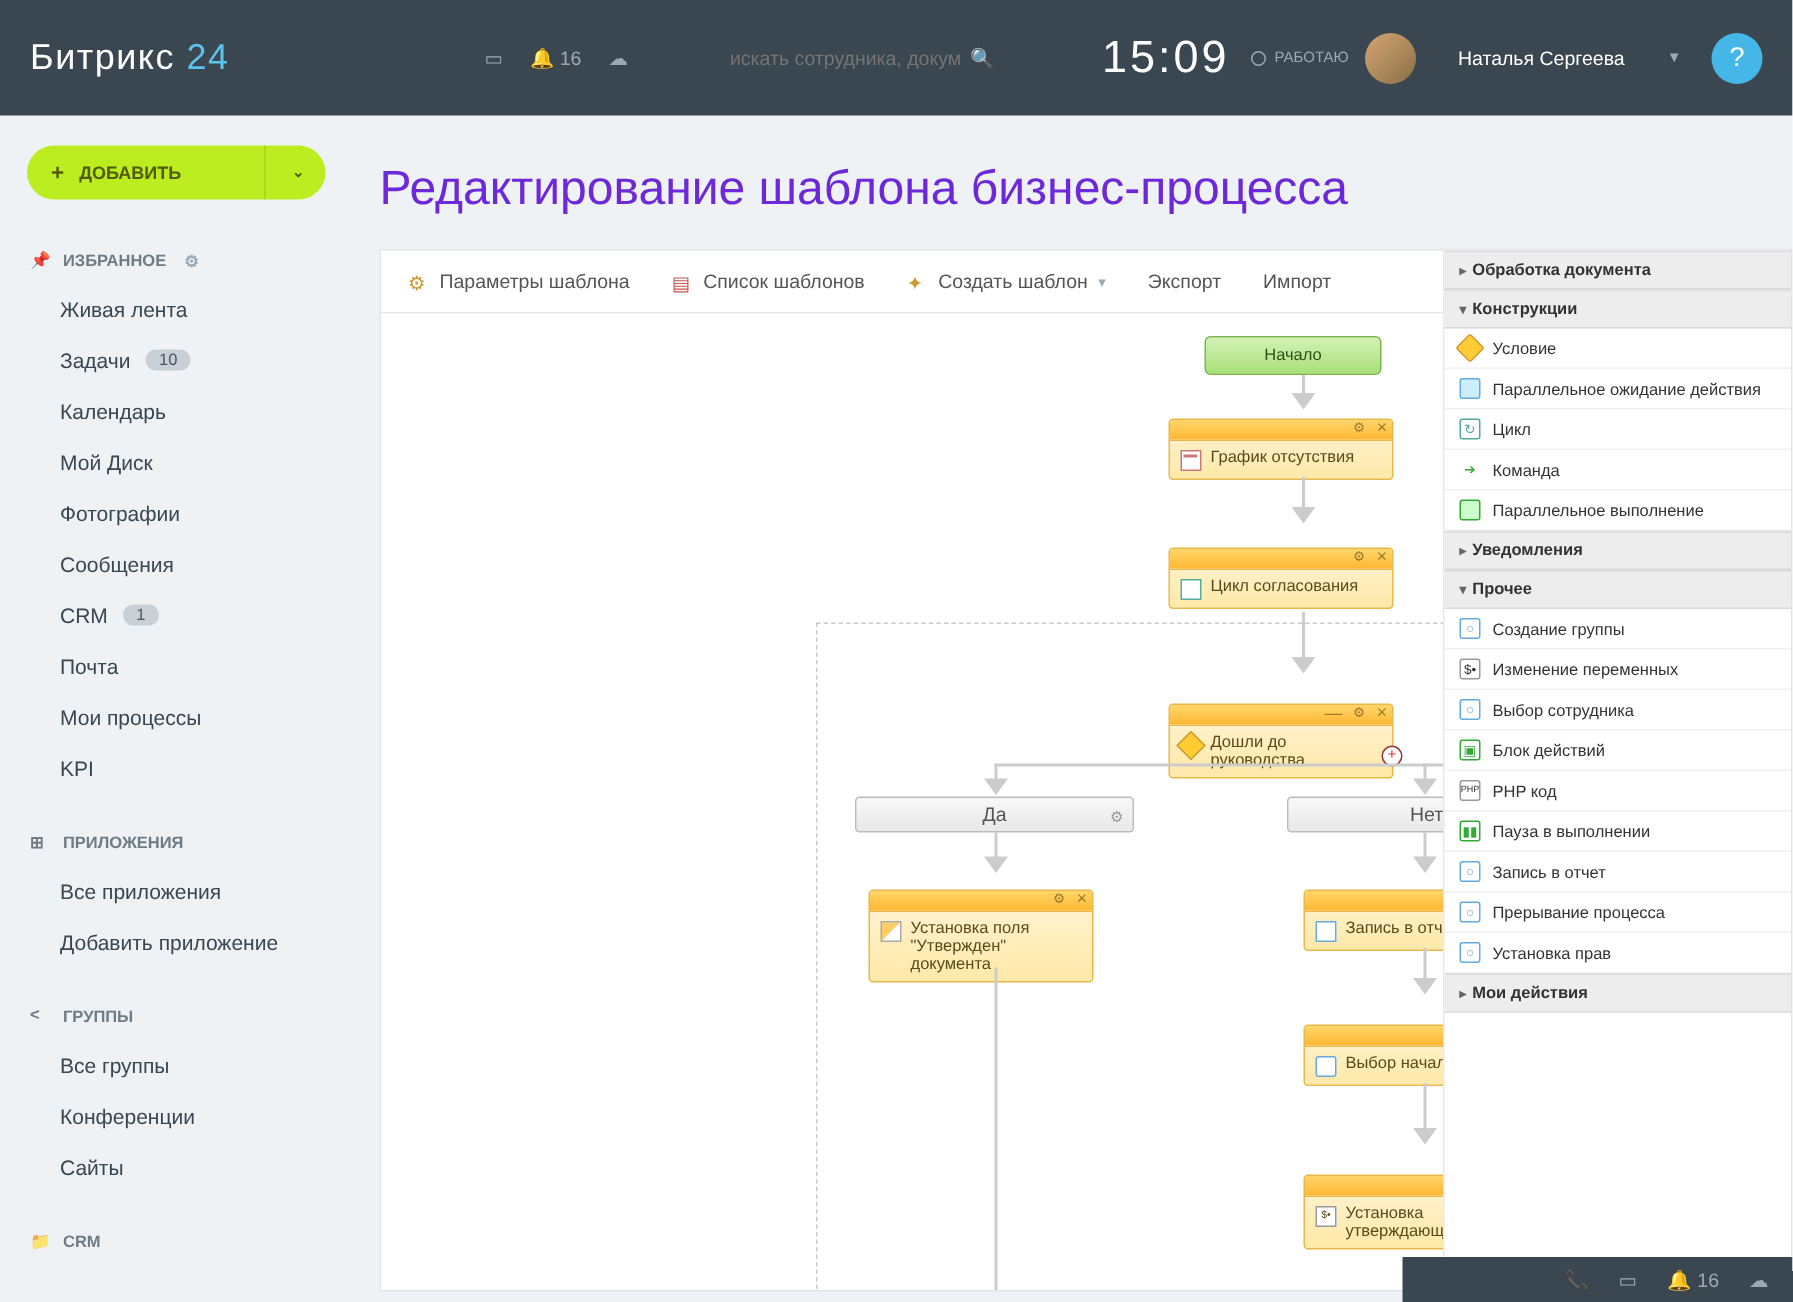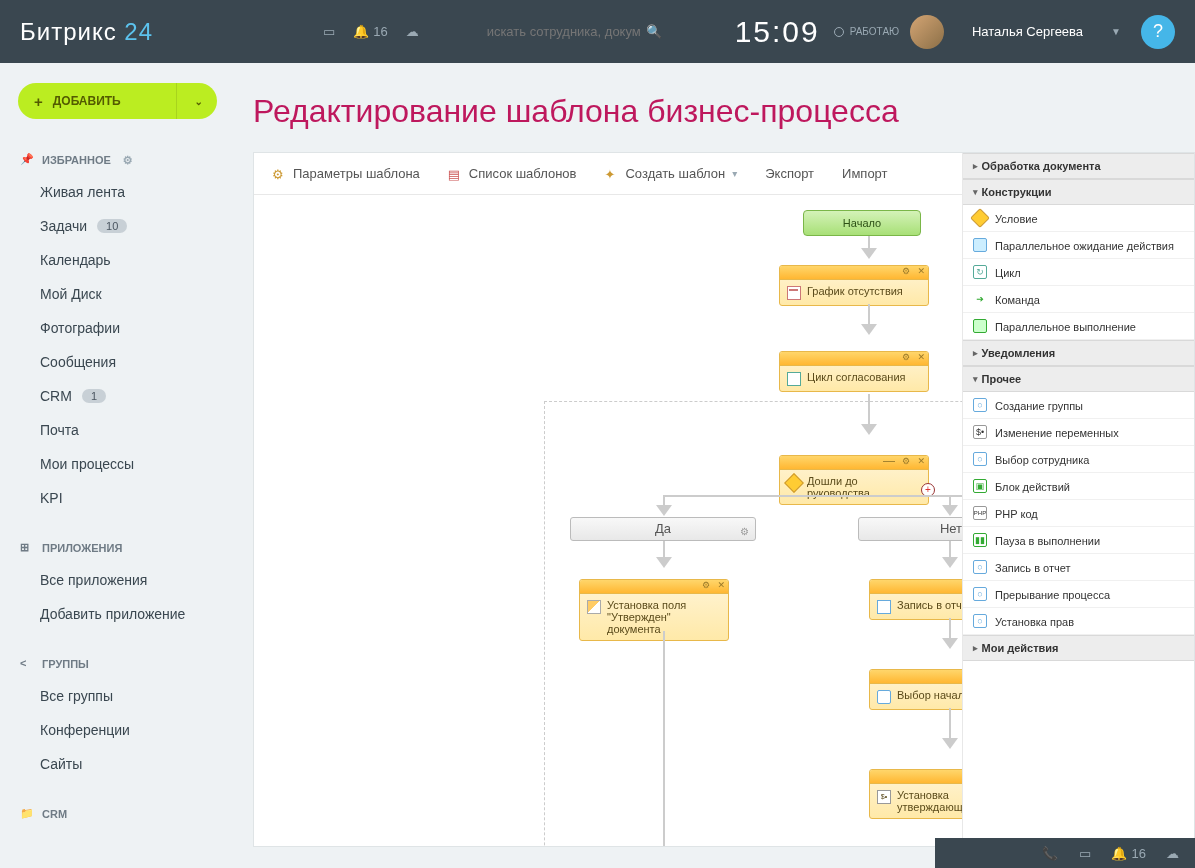--- a/index.html
+++ b/index.html
@@ -1,17 +1,17 @@
 <!DOCTYPE html>
 <html><head>
 <meta charset="utf-8">
 <style>
 *{box-sizing:border-box;margin:0;padding:0;font-family:"Helvetica Neue",Arial,sans-serif}
 body{background:#eef2f4;color:#333;font-size:13px;width:1195px;height:868px;overflow:hidden;position:relative}
-.topbar{height:63px;background:#3a4750;display:flex;align-items:center;color:#fff;padding:0 20px}
+.topbar{height:77px;background:#3a4750;display:flex;align-items:center;color:#fff;padding:0 20px}
 .logo{font-size:24px;font-weight:300;letter-spacing:1px}
 .logo b{color:#5cc3ee;font-weight:400}
 .top-icons{margin-left:170px;display:flex;align-items:center;gap:18px;color:#9aa9b3}
 .top-icons span{cursor:pointer}
 .search-box{margin-left:60px;display:flex;align-items:center;color:#9aa9b3;padding:4px 8px;width:200px}
 .search-box input{background:transparent;border:none;color:#9aa9b3;font-size:13px;width:160px;outline:none}
 .clock{margin-left:56px;font-size:30px;font-weight:200;letter-spacing:2px}
 .work-status{margin-left:14px;font-size:10px;color:#9aa9b3;display:flex;align-items:center;gap:6px}
 .work-status:before{content:'';width:8px;height:8px;border:1px solid #9aa9b3;border-radius:50%}
 .user-block{margin-left:auto;display:flex;align-items:center;gap:28px;cursor:pointer}
@@ -23,21 +23,21 @@
 .add-btn{margin:0 18px 26px;background:#bbed21;border-radius:18px;height:36px;display:flex;align-items:center;padding:0 16px;color:#535b00;font-size:12px;font-weight:bold;cursor:pointer;position:relative}
 .add-btn:before{content:'+';margin-right:10px;font-size:15px;font-weight:bold}
 .add-btn:after{content:'';width:1px;height:36px;background:rgba(0,0,0,.1);position:absolute;right:40px}
 .add-chev{position:absolute;right:14px;font-size:10px}
 .side-section{color:#6f7b85;font-size:11px;font-weight:bold;padding:8px 20px;display:flex;align-items:center;gap:8px;text-transform:uppercase}
 .side-section svg,.side-section .ico{width:14px;height:14px;fill:#6f7b85}
 .side-item{padding:9px 20px 9px 40px;color:#3a4750;font-size:14px;cursor:pointer;display:flex;align-items:center;gap:10px}
 .badge{background:#c8d0d6;color:#4a5560;border-radius:10px;padding:1px 9px;font-size:11px}
 .gear-sm{color:#9aa9b3;font-size:11px;margin-left:4px}
 .content{flex:1;padding:30px 0 0 18px;overflow:hidden;position:relative}
-.page-title{font-size:32px;font-weight:300;color:#be185d;margin-bottom:22px}
+.page-title{font-size:32px;font-weight:300;color:#6d28d9;margin-bottom:22px}
 .workspace{background:#fff;border:1px solid #dfe4e6;height:calc(100% - 80px);display:flex}
 .toolbar{height:42px;border-bottom:1px solid #e8e8e8;display:flex;align-items:center;padding:0 18px;gap:28px}
 .tb-item{display:flex;align-items:center;gap:7px;color:#555;cursor:pointer;font-size:13px}
 .tb-item .ico{width:14px;height:14px}
 .canvas-wrap{flex:1;display:flex;flex-direction:column}
 .canvas{flex:1;position:relative;overflow:hidden}
 .palette{width:232px;border-left:1px solid #e8e8e8;overflow-y:auto;font-size:11px}
 .pal-head{background:#ededed;border:1px solid #d9d9d9;border-left:none;border-right:none;padding:6px 10px;font-weight:bold;color:#333;cursor:pointer;display:flex;align-items:center;gap:4px}
 .pal-head:before{content:'▸';font-size:9px;color:#666}
 .pal-head.open:before{content:'▾'}

